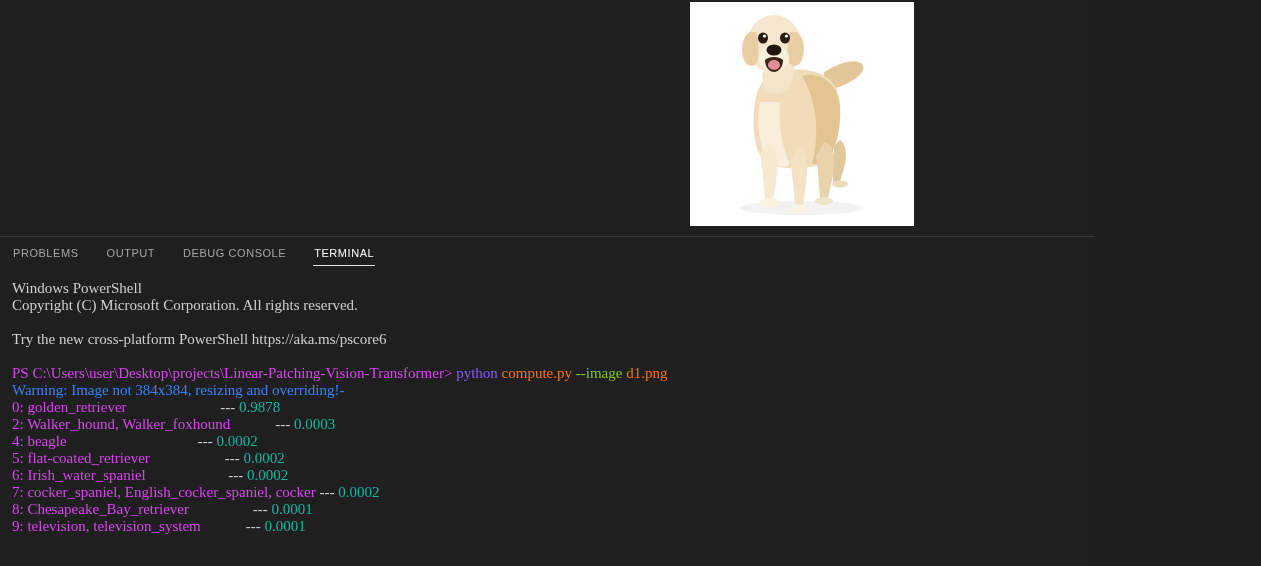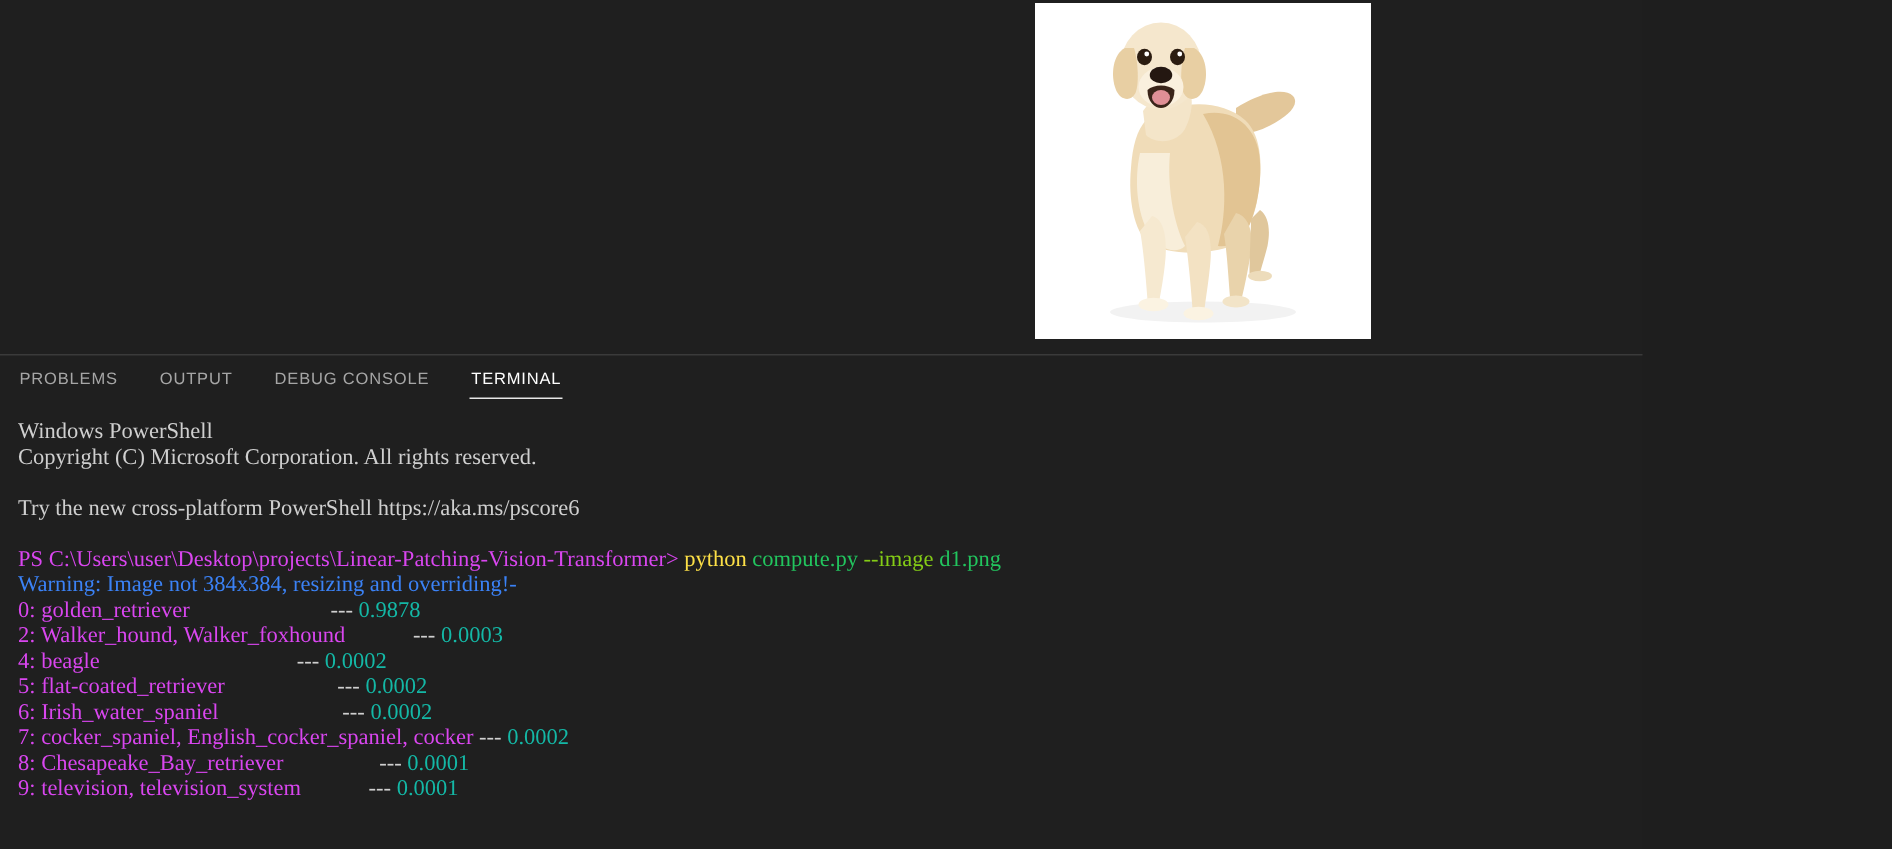--- a/index.html
+++ b/index.html
@@ -94,22 +94,22 @@
     font-family: Liberation Serif, serif;
     font-size: 15px;
     line-height: 17px;
     color: #cfcfcf;
     white-space: pre;
     letter-spacing: 0px;
   }
   .term-line.blank { color: transparent; }
   .c-white   { color: #d946ef; }
   .c-red     { color: #3b82f6; }
-  .c-yellow  { color: #fde047; }
-  .c-cmd     { color: #22c55e; }
+  .c-yellow  { color: #8b5cf6; }
+  .c-cmd     { color: #f97316; }
   .c-dim     { color: #84cc16; }
   .c-val     { color: #14b8a6; }
   .c-dash    { color: #cfcfcf; }
 
   .result-row { display: block; white-space: pre; }
 </style>
 </head>
 <body>
 
 <div class="app">

